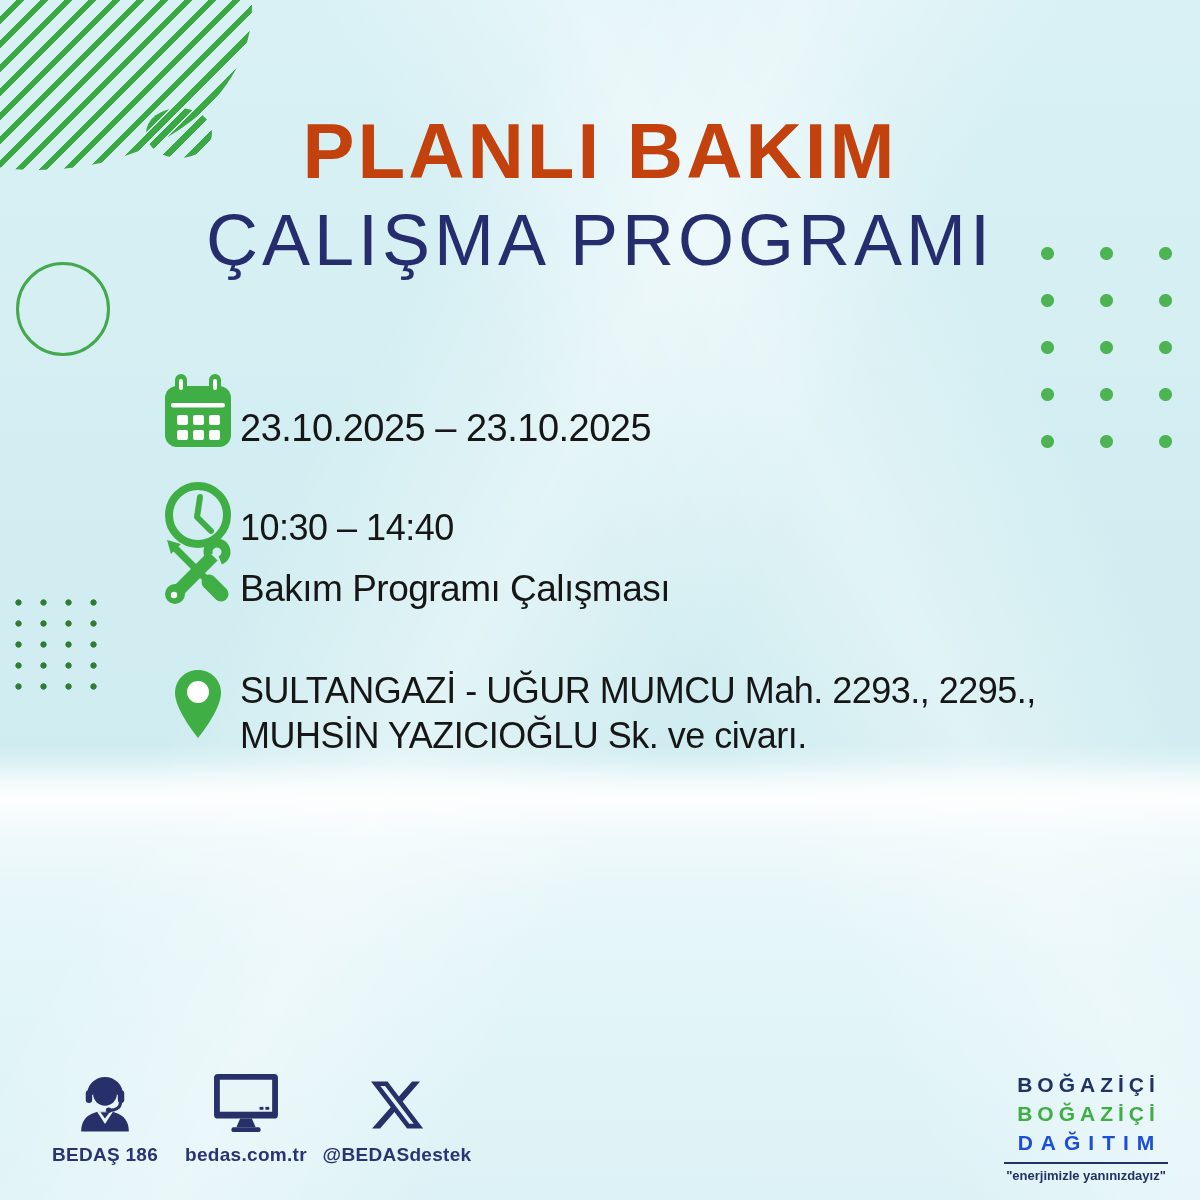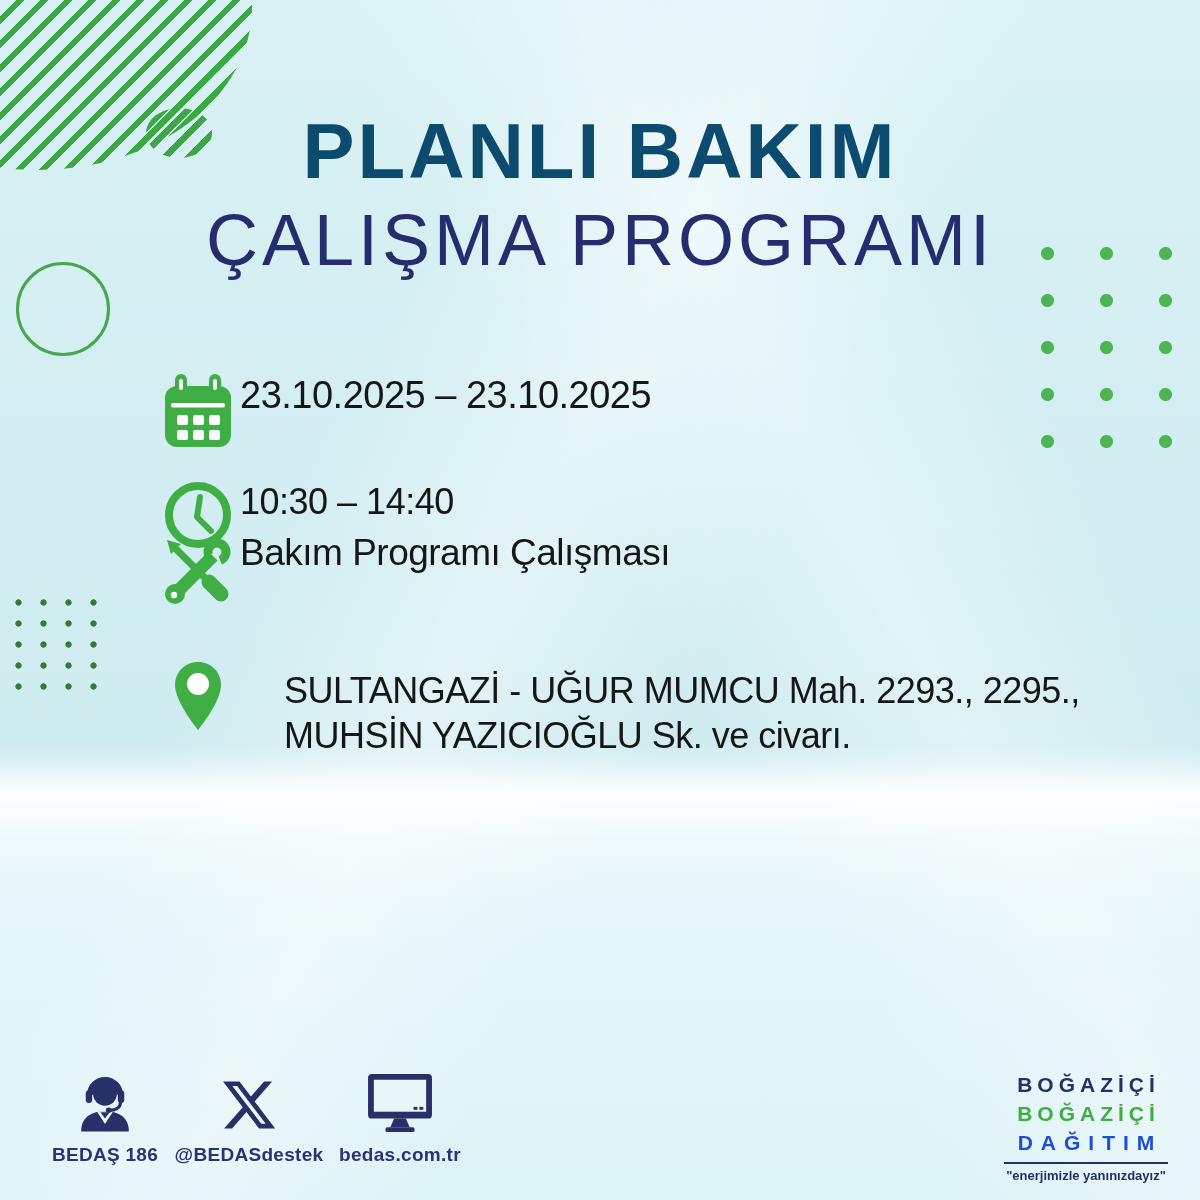--- a/index.html
+++ b/index.html
@@ -40,38 +40,38 @@
   }
   .dots-left{
     position:absolute; left:6px; top:592px; width:101px; height:106px;
     background-image:radial-gradient(circle, #2e7d32 2.7px, rgba(46,125,50,0) 3.6px);
     background-size:25px 21px;
   }
 
   
   .title-block{ position:absolute; top:112px; left:0; width:100%; text-align:center; }
   .title-block h1{
-    font-size:78px; font-weight:800; letter-spacing:3px; color:#0c4a6e; line-height:1.0;
+    font-size:78px; font-weight:800; letter-spacing:3px; color:#c2410c; line-height:1.0;
   }
   .title-block h2{
     margin-top:14px; font-size:72px; font-weight:500; letter-spacing:4px; color:#252d6e; line-height:1.0;
   }
 
   
   .details{ position:absolute; left:156px; top:0; width:1010px; }
-  .row{ position:absolute; display:flex; align-items:flex-start; }
+  .row{ position:absolute; display:flex; align-items:flex-end; }
   .row .ico{ width:84px; display:flex; justify-content:center; flex:none; }
   .row .txt{ color:#161616; letter-spacing:-0.5px; }
   .row-date{ top:374px; height:76px; }
   .row-date .txt{ font-size:38px; font-weight:500; }
   .row-time{ top:481px; height:68px; }
   .row-time .txt{ font-size:36px; font-weight:500; }
   .row-work{ top:532px; height:78px; }
   .row-work .txt{ font-size:37px; font-weight:500; }
-  .row-location{ top:660px; align-items:flex-start;gap:44px; }
+  .row-location{ top:660px; align-items:flex-end; }
   .row-location .txt{ font-size:36px; font-weight:500; line-height:45px; padding-top:8px; }
 
   
   .contact{ position:absolute; left:46px; top:1064px; display:flex; gap:16px; align-items:flex-end; }
   .contact-item{ display:flex; flex-direction:column; align-items:center; }
   .contact-item .cico{ height:70px; display:flex; align-items:flex-end; justify-content:center; }
   .contact-item .clabel{ margin-top:10px; font-size:19px; font-weight:700; color:#2a3474; letter-spacing:.3px; }
   .ci-phone{ width:118px; } .ci-web{ width:132px; } .ci-social{ width:138px; }
 
   
@@ -178,43 +178,43 @@
           <path d="M20 24 A16 16 0 0 1 52 24" fill="none" stroke="#273069" stroke-width="7"></path>
           <rect x="15" y="19" width="7" height="14" rx="3.5" fill="#273069"></rect>
           <rect x="50" y="19" width="7" height="14" rx="3.5" fill="#273069"></rect>
           <path d="M53 32 C53 39 46 41 41 41" fill="none" stroke="#273069" stroke-width="3.5"></path>
           <circle cx="40" cy="41" r="3" fill="#273069"></circle>
         </svg>
       </span>
       <span class="clabel">BEDAŞ 186</span>
     </div>
 
-    <div class="contact-item ci-social">
-      <span class="cico">
-        <svg width="58" height="58" viewBox="0 0 24 24">
-          <path fill="#273069" d="M18.244 2.25h3.308l-7.227 8.26 8.502 11.24H16.17l-5.214-6.817L4.99 21.75H1.68l7.73-8.835L1.254 2.25H8.08l4.713 6.231 5.451-6.231zm-1.161 17.52h1.833L7.084 4.126H5.117l11.966 15.644z"></path>
-        </svg>
-      </span>
-      <span class="clabel">@BEDASdestek</span>
-    </div>
-
     <div class="contact-item ci-web">
       <span class="cico">
         <svg width="70" height="62" viewBox="0 0 72 64">
           <rect x="3" y="2" width="66" height="46" rx="4" fill="#273069"></rect>
           <rect x="9" y="8" width="54" height="33" fill="#e9f6f8"></rect>
           <rect x="50" y="36" width="4" height="3" fill="#273069"></rect>
           <rect x="56" y="36" width="4" height="3" fill="#273069"></rect>
           <polygon points="30,48 42,48 46,57 26,57" fill="#273069"></polygon>
           <rect x="21" y="57" width="30" height="5" rx="2" fill="#273069"></rect>
         </svg>
       </span>
       <span class="clabel">bedas.com.tr</span>
     </div>
 
+    <div class="contact-item ci-social">
+      <span class="cico">
+        <svg width="58" height="58" viewBox="0 0 24 24">
+          <path fill="#273069" d="M18.244 2.25h3.308l-7.227 8.26 8.502 11.24H16.17l-5.214-6.817L4.99 21.75H1.68l7.73-8.835L1.254 2.25H8.08l4.713 6.231 5.451-6.231zm-1.161 17.52h1.833L7.084 4.126H5.117l11.966 15.644z"></path>
+        </svg>
+      </span>
+      <span class="clabel">@BEDASdestek</span>
+    </div>
+
   </footer>
 
   <aside class="brand">
     <div class="b-line b-navy">BOĞAZİÇİ</div>
     <div class="b-line b-green">BOĞAZİÇİ</div>
     <div class="b-line b-green-wide">DAĞITIM</div>
     <hr class="b-divider">
     <div class="b-tagline">"enerjimizle yanınızdayız"</div>
   </aside>
 

